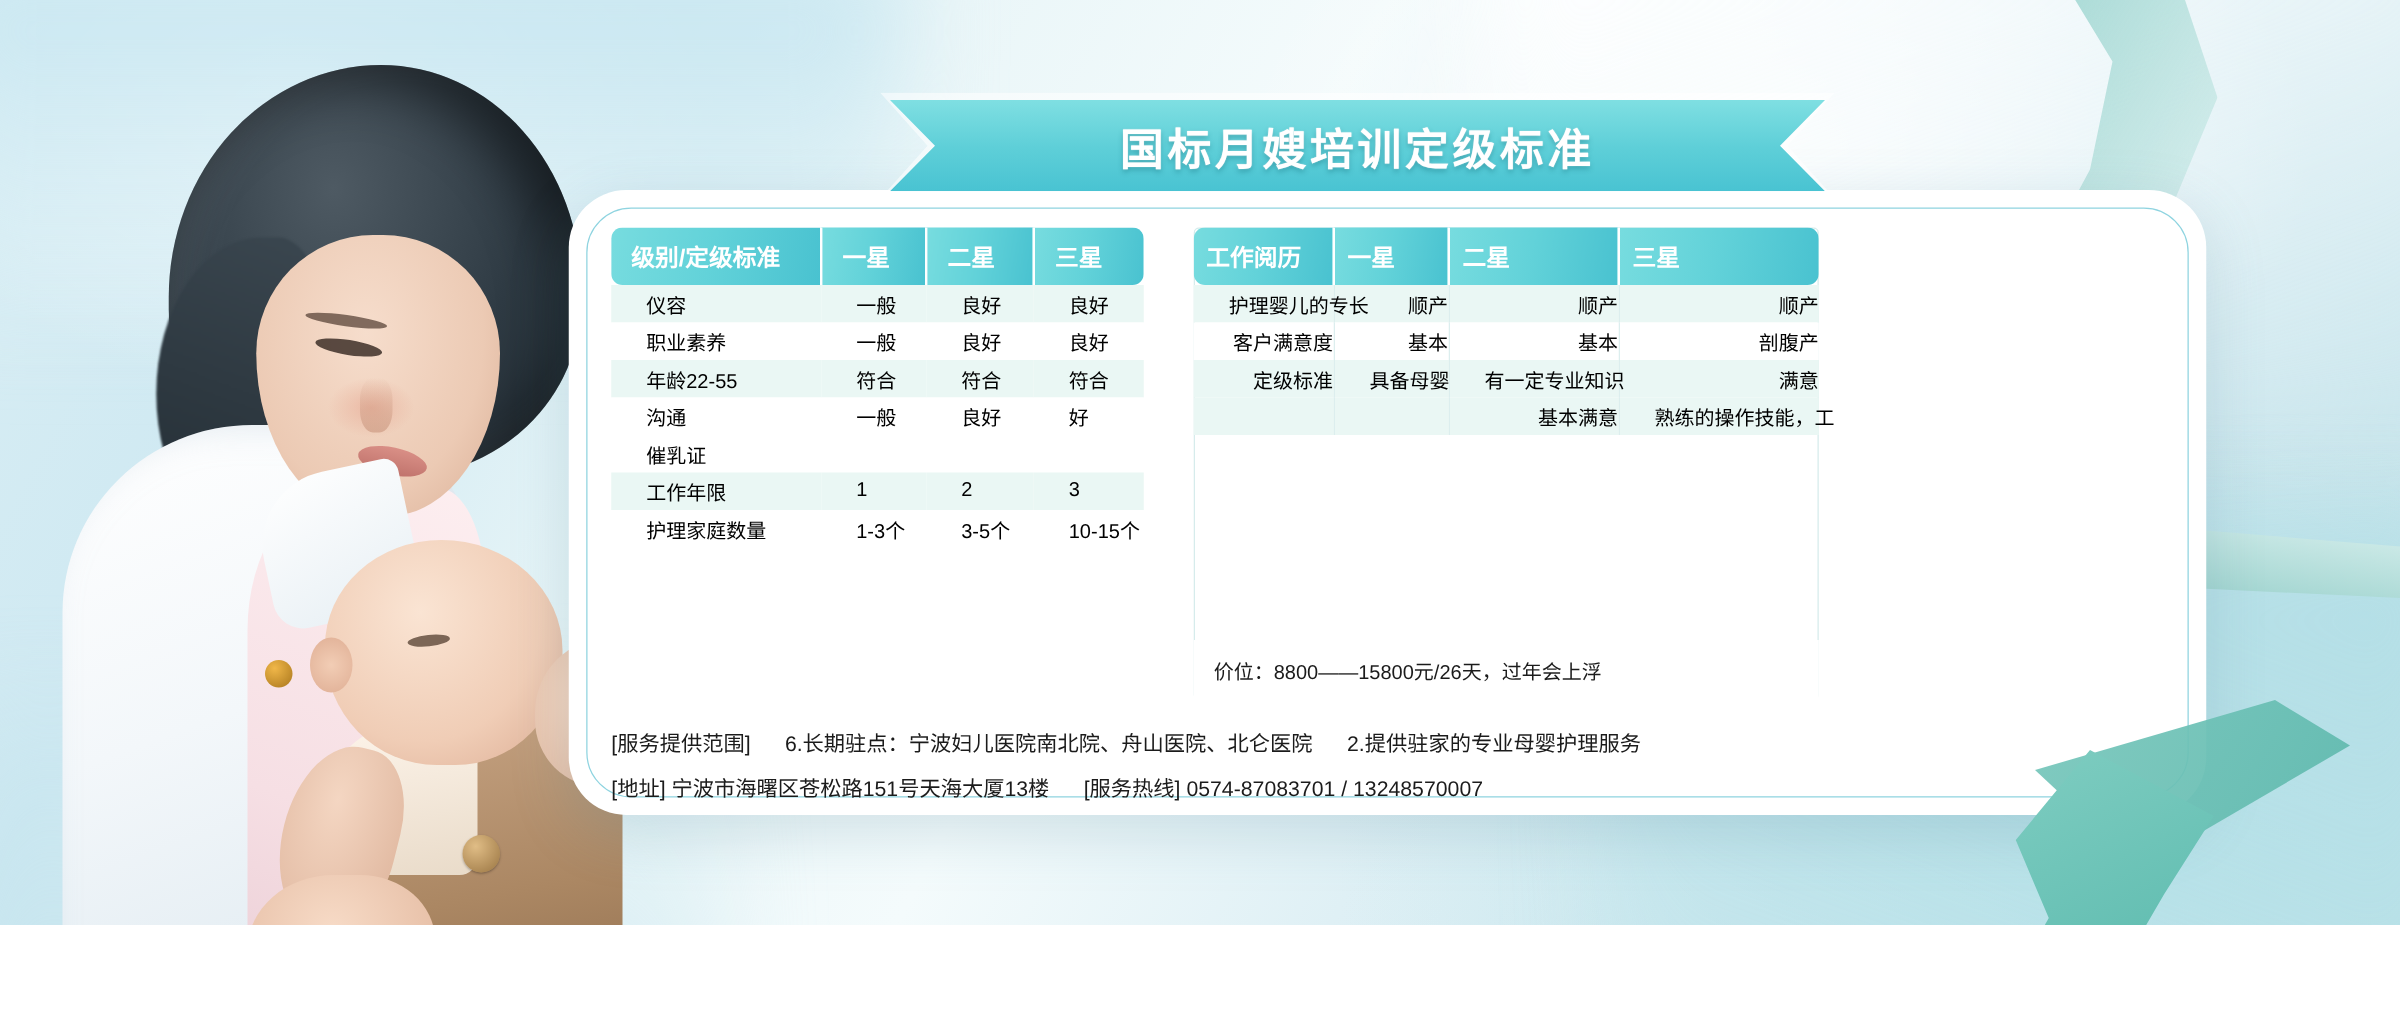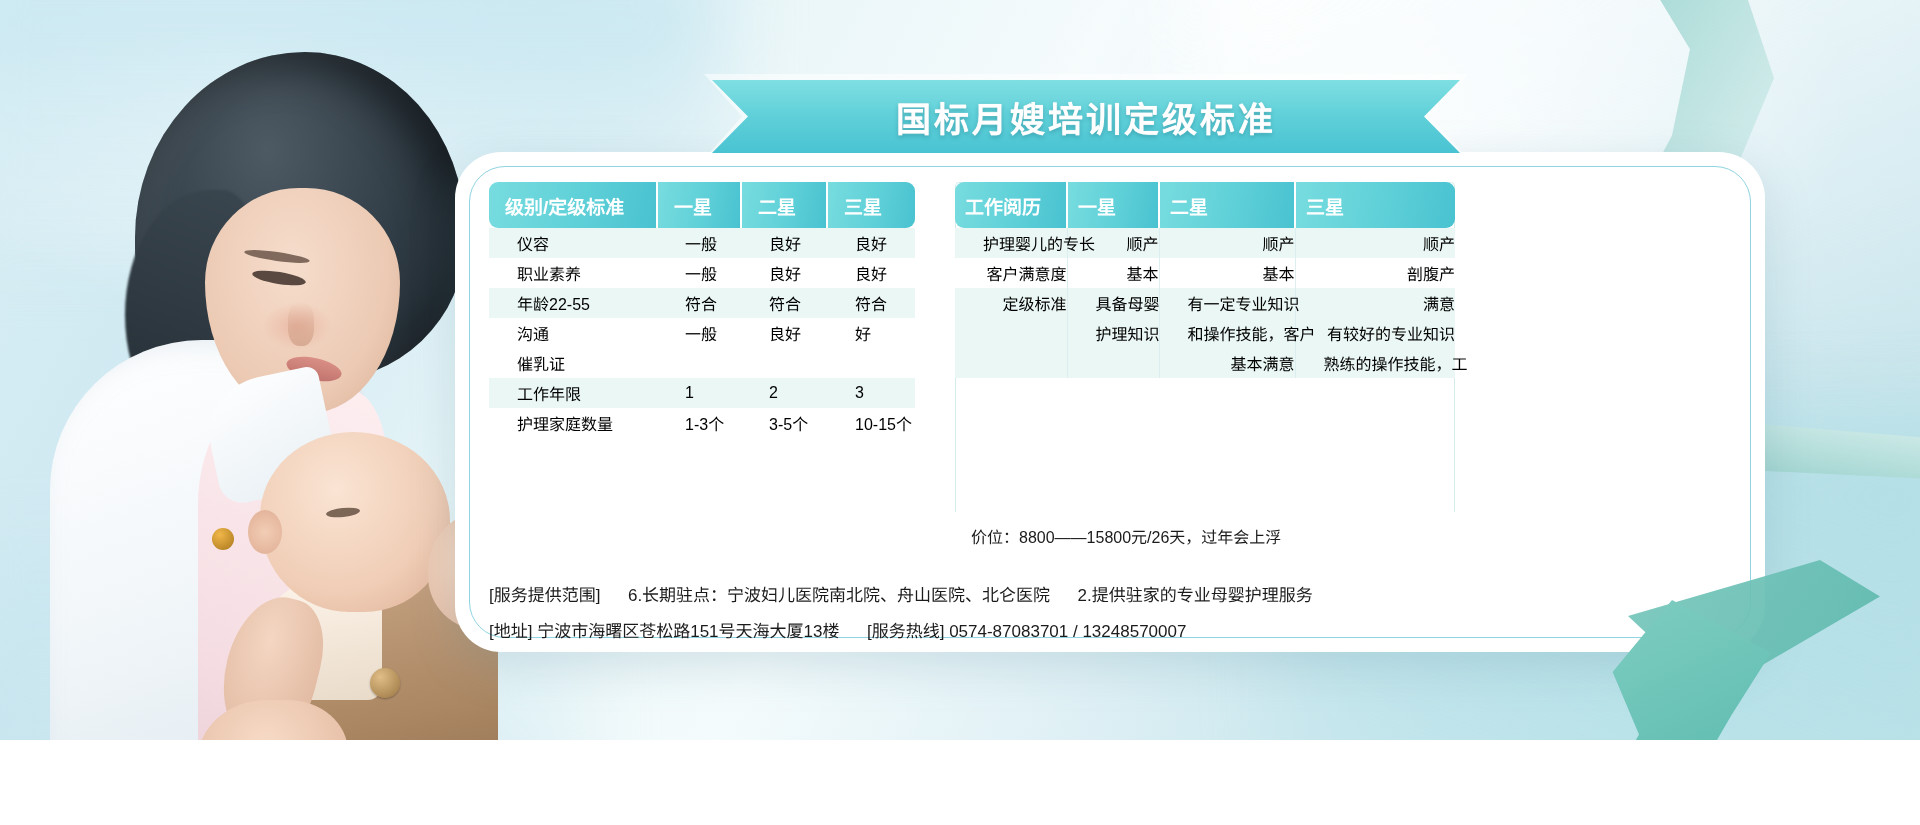--- a/index.html
+++ b/index.html
@@ -345,26 +345,20 @@
         <td>剖腹产</td>
       </tr>
       <tr class="odd">
         <td>定级标准</td>
         <td>具备母婴</td>
         <td>有一定专业知识</td>
         <td>满意</td>
       </tr>
       <tr class="odd">
         <td></td>
-        <td>护理知识</td>
-        <td>和操作技能，客户</td>
-        <td>有较好的专业知识</td>
-      </tr>
-      <tr class="odd">
-        <td></td>
         <td></td>
         <td>基本满意</td>
         <td>熟练的操作技能，工</td>
       </tr>
     </tbody>
   </table>
 
   <div id="price-row">
     <span>价位：8800——15800元/26天，过年会上浮</span>
   </div>

